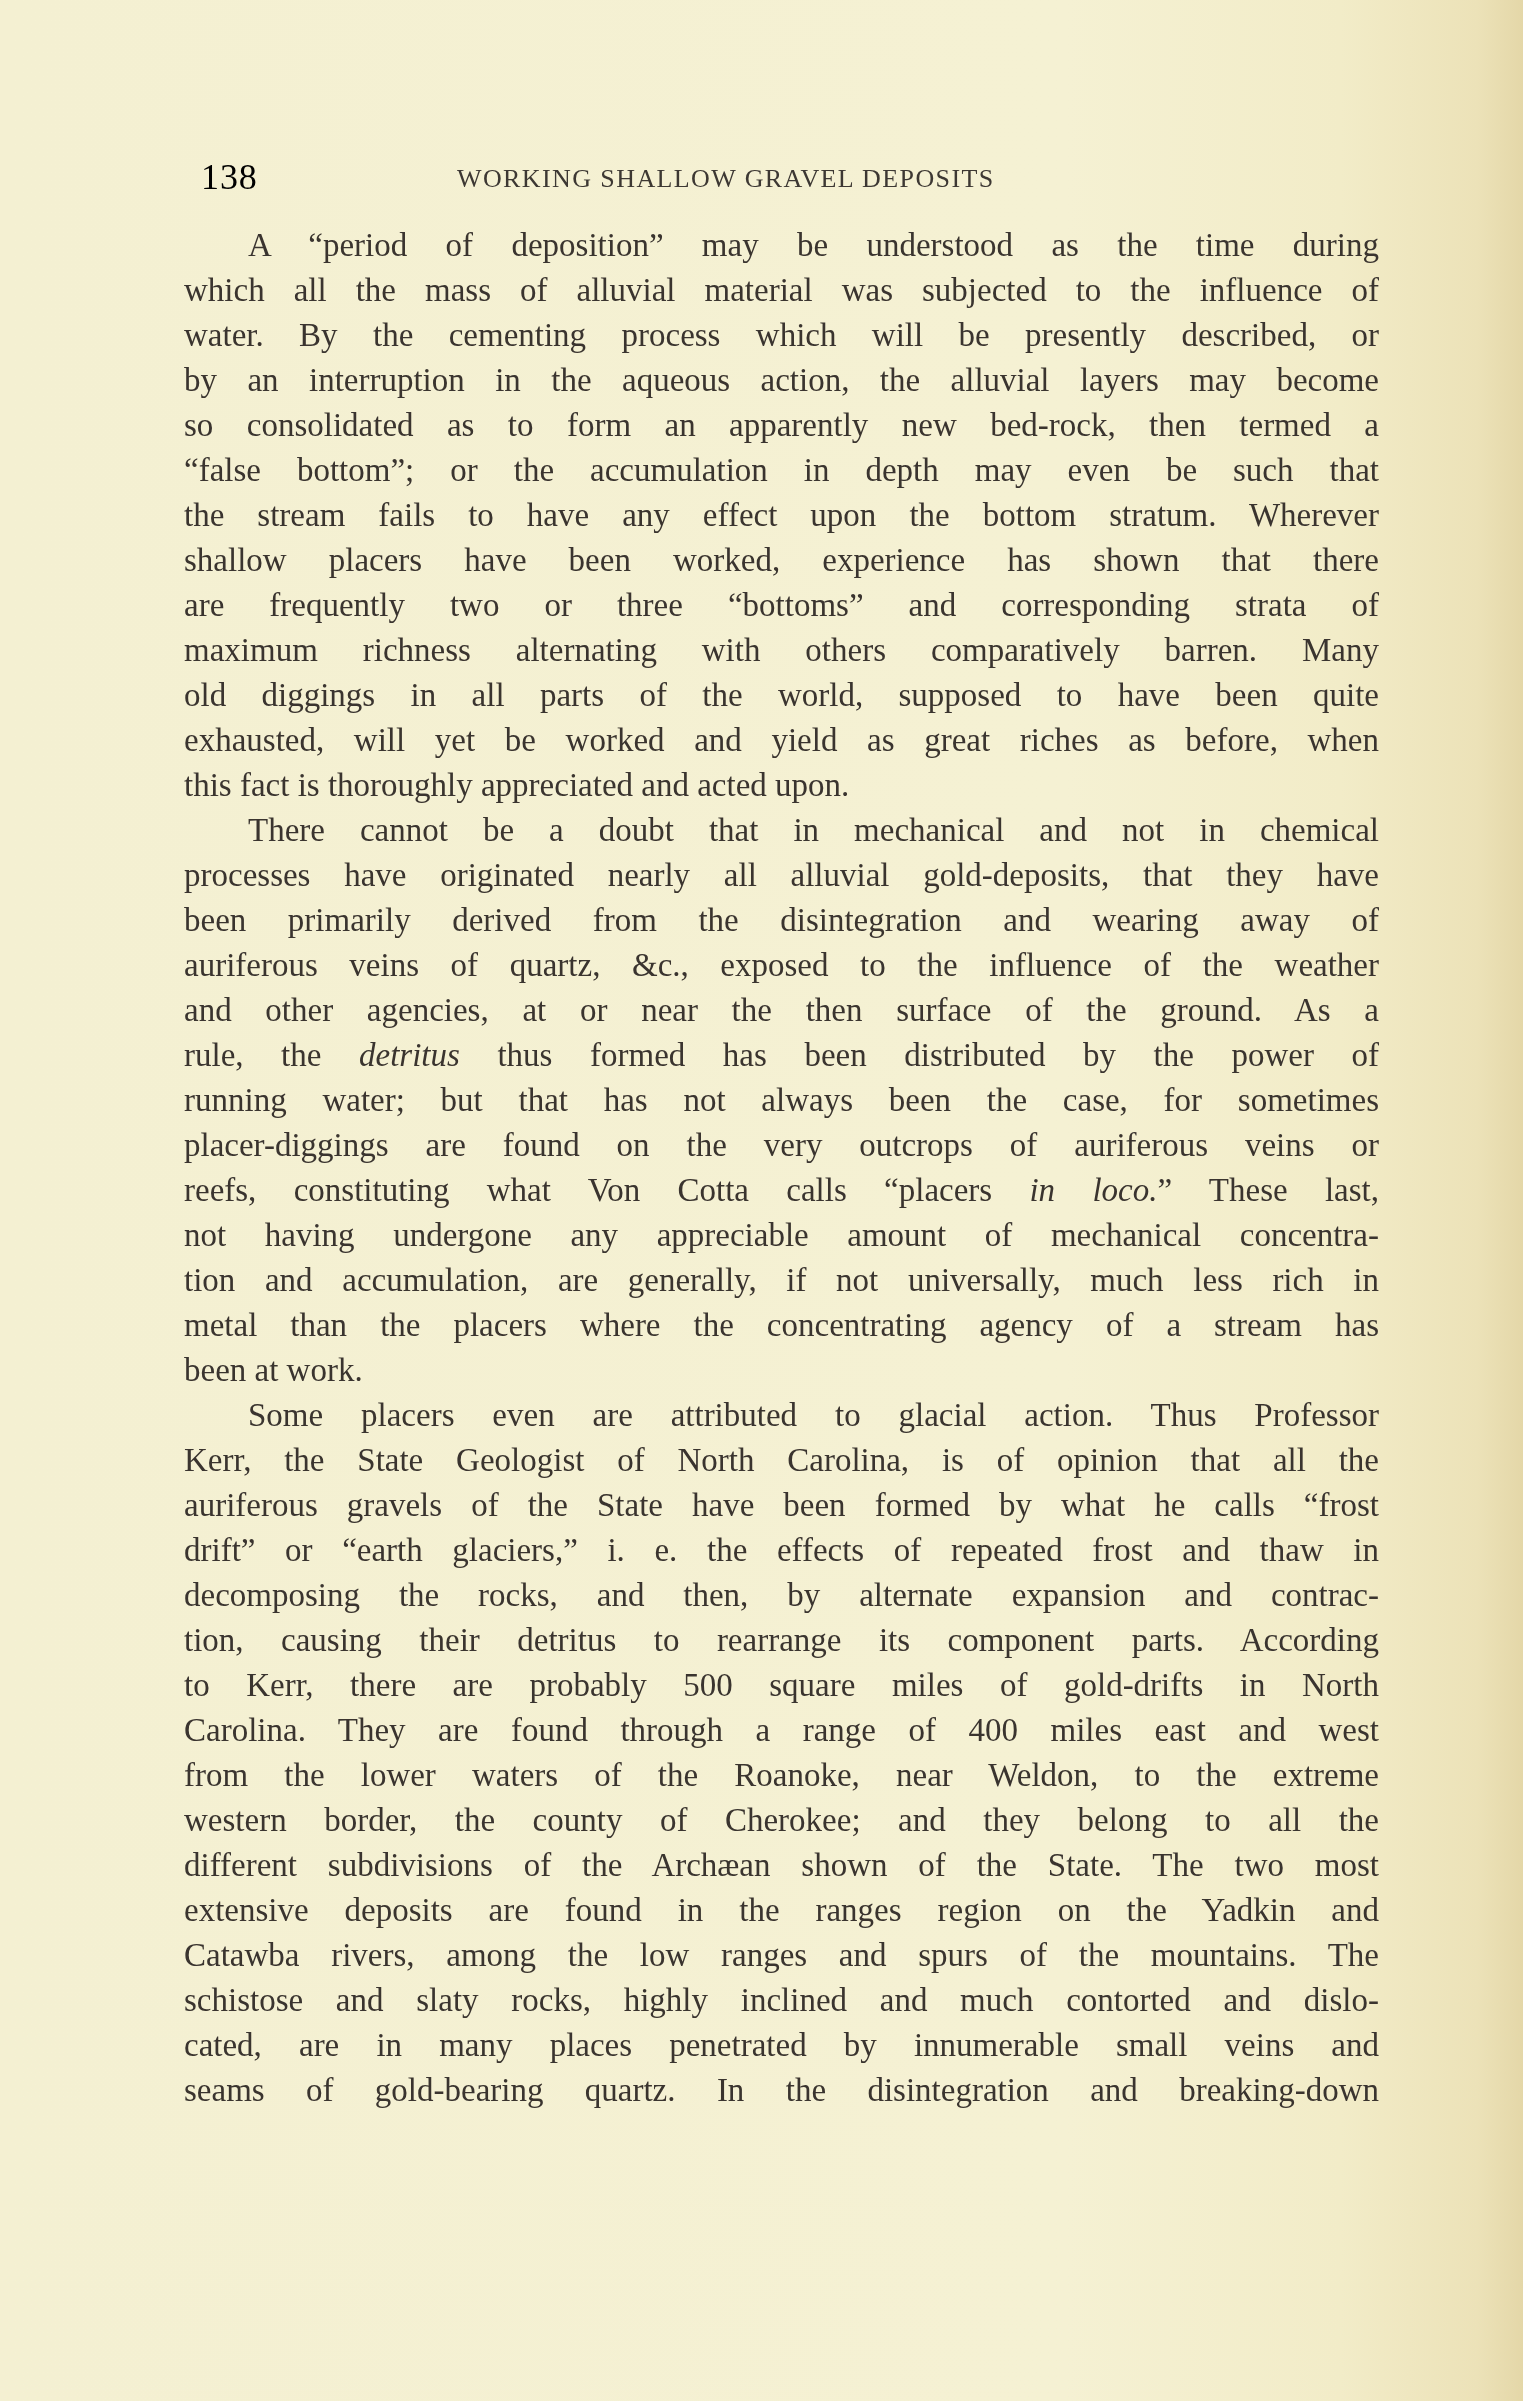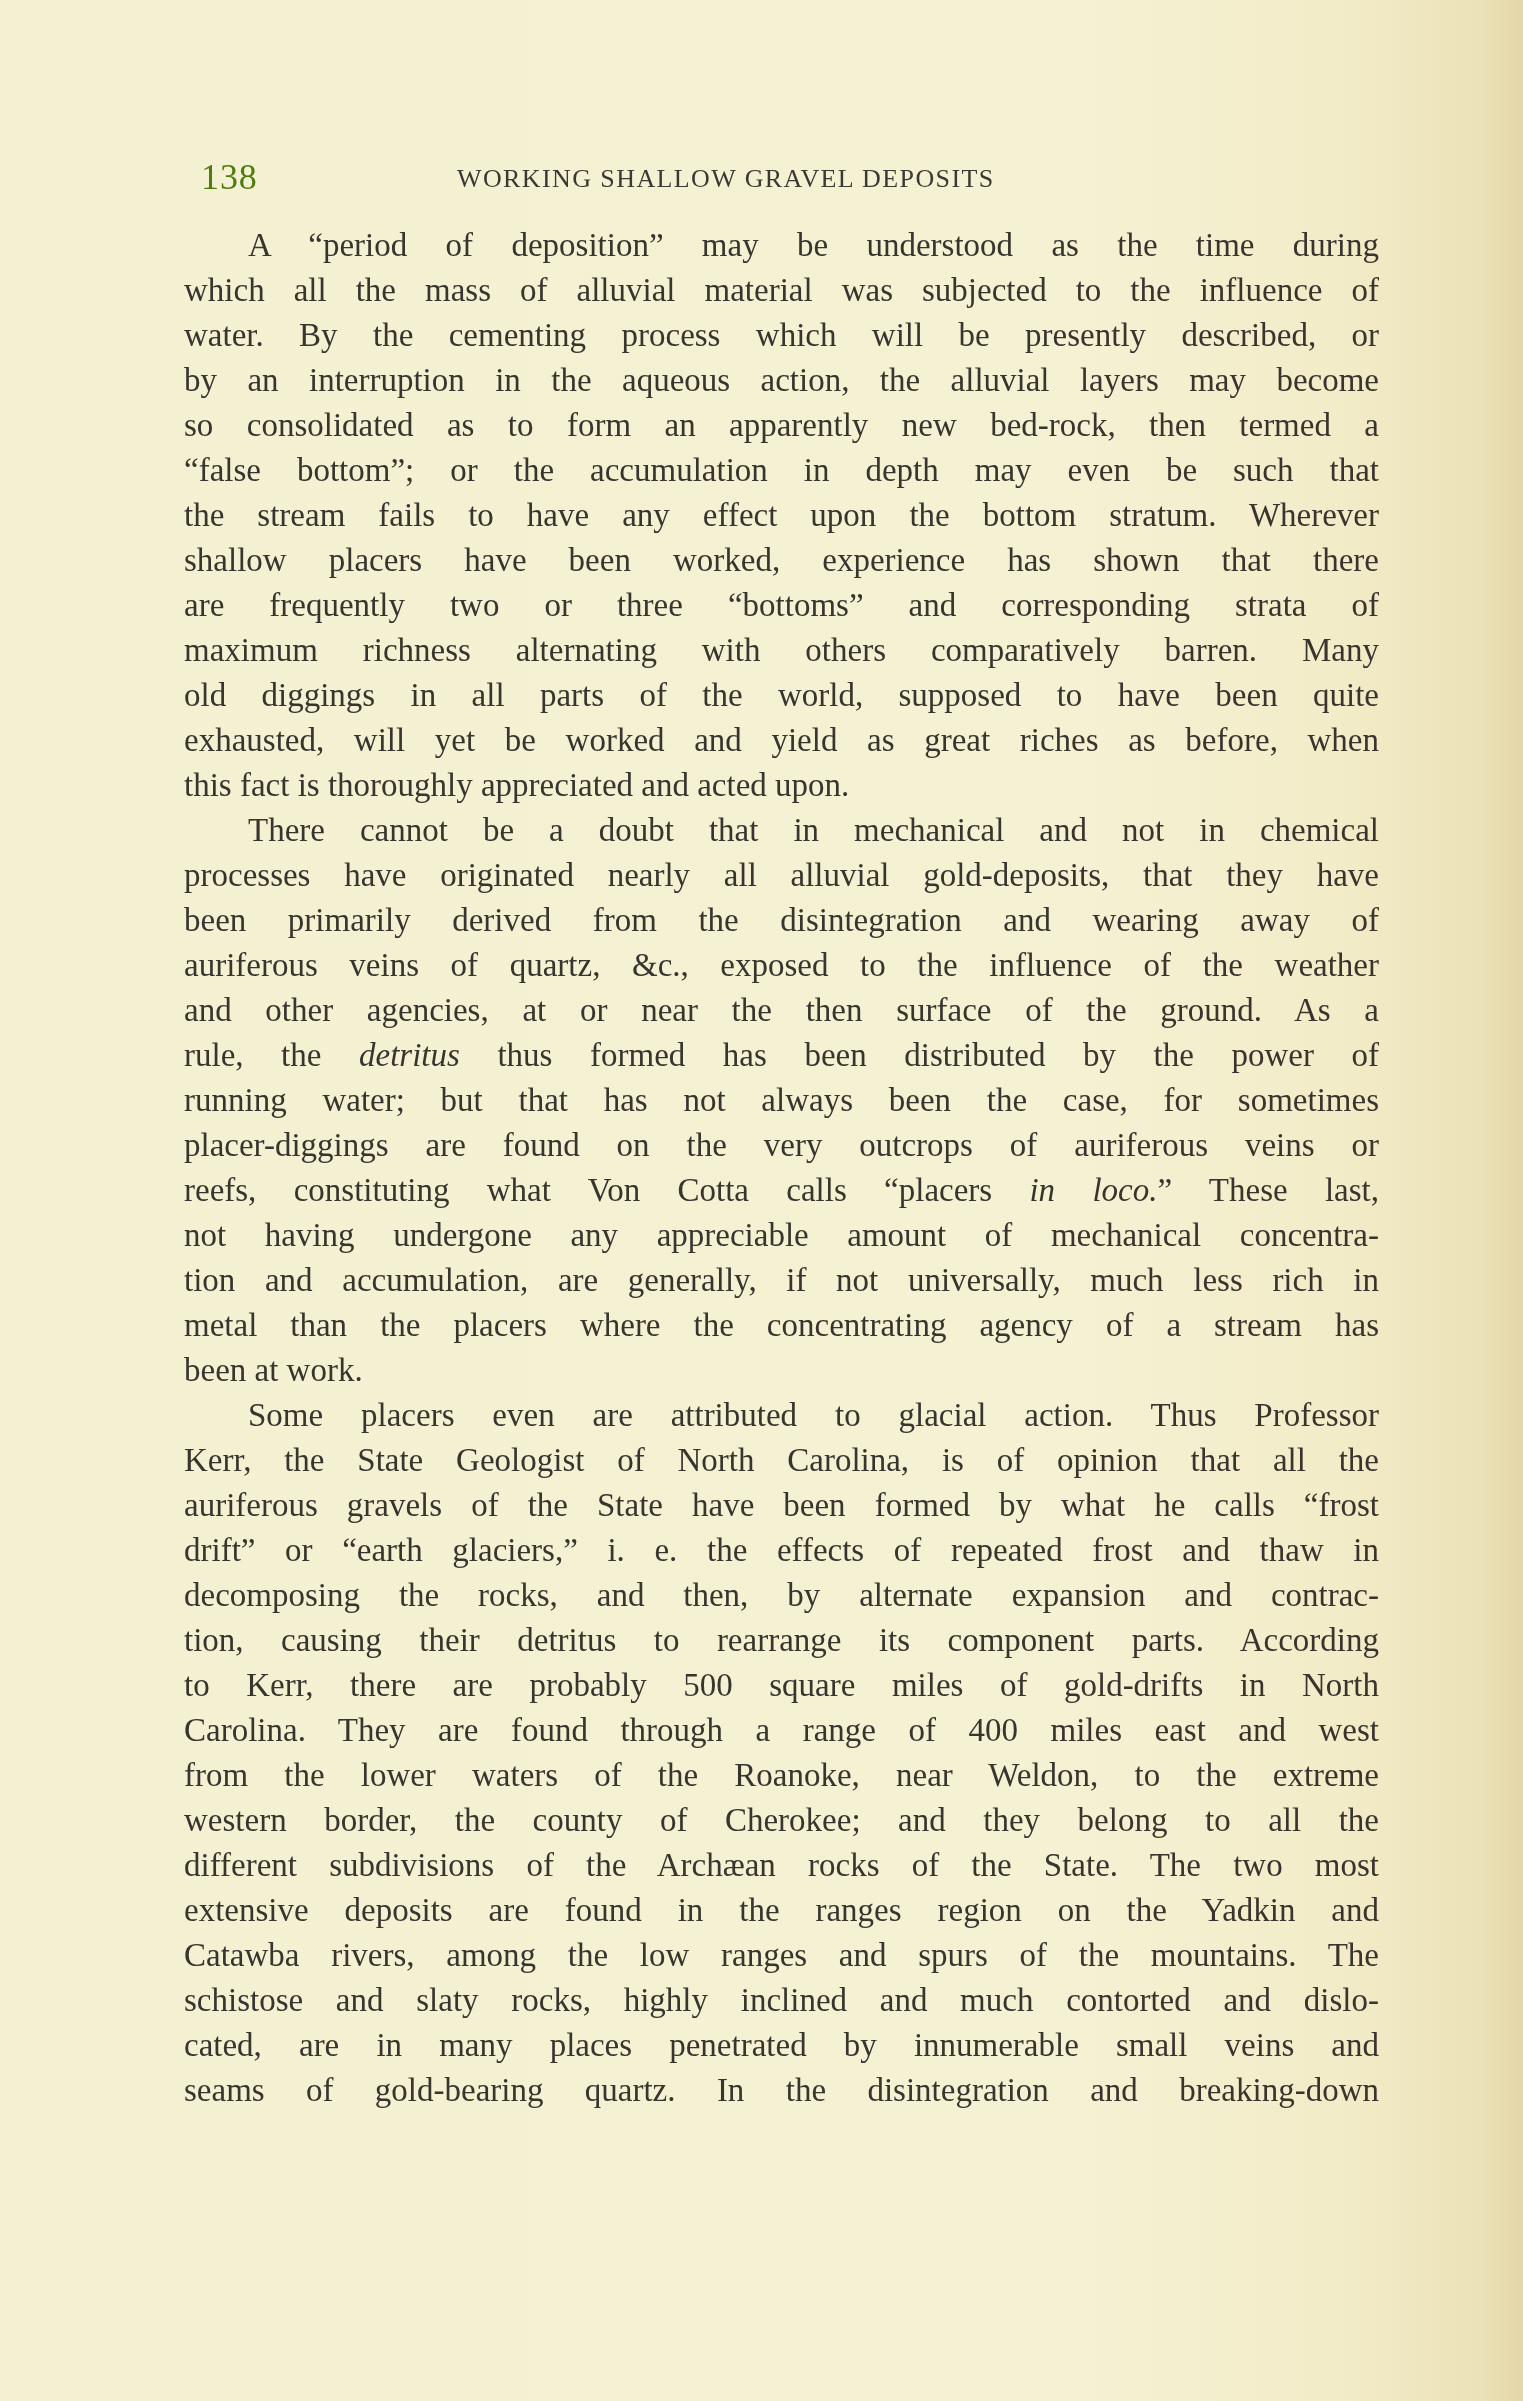--- a/index.html
+++ b/index.html
@@ -29,21 +29,21 @@
       width: 1195px;
       height: 44px;
     }
     .page-number {
       position: absolute;
       left: 0;
       top: 0;
       font-family: "Liberation Serif", serif;
       font-size: 36px;
       letter-spacing: 0.9px;
-      color: #4d7c0f;
+      color: #000000;
     }
     .running-title {
       position: absolute;
       left: 256px;
       top: 8px;
       font-family: "Liberation Serif", serif;
       font-size: 26px;
       letter-spacing: 1.4px;
       color: #3d3833;
     }
@@ -122,21 +122,21 @@
       <span class="line indent">Some placers even are attributed to glacial action.  Thus Professor</span>
       <span class="line">Kerr, the State Geologist of North Carolina, is of opinion that all the</span>
       <span class="line">auriferous gravels of the State have been formed by what he calls “frost</span>
       <span class="line">drift” or “earth glaciers,” i. e. the effects of repeated frost and thaw in</span>
       <span class="line">decomposing the rocks, and then, by alternate expansion and contrac-</span>
       <span class="line">tion, causing their detritus to rearrange its component parts.  According</span>
       <span class="line">to Kerr, there are probably 500 square miles of gold-drifts in North</span>
       <span class="line">Carolina.  They are found through a range of 400 miles east and west</span>
       <span class="line">from the lower waters of the Roanoke, near Weldon, to the extreme</span>
       <span class="line">western border, the county of Cherokee; and they belong to all the</span>
-      <span class="line">different subdivisions of the Archæan rocks of the State.  The two most</span>
+      <span class="line">different subdivisions of the Archæan shown of the State.  The two most</span>
       <span class="line">extensive deposits are found in the ranges region on the Yadkin and</span>
       <span class="line">Catawba rivers, among the low ranges and spurs of the mountains.  The</span>
       <span class="line">schistose and slaty rocks, highly inclined and much contorted and dislo-</span>
       <span class="line">cated, are in many places penetrated by innumerable small veins and</span>
       <span class="line">seams of gold-bearing quartz.  In the disintegration and breaking-down</span>
     </div>
   </div>
 
 </div>
 

